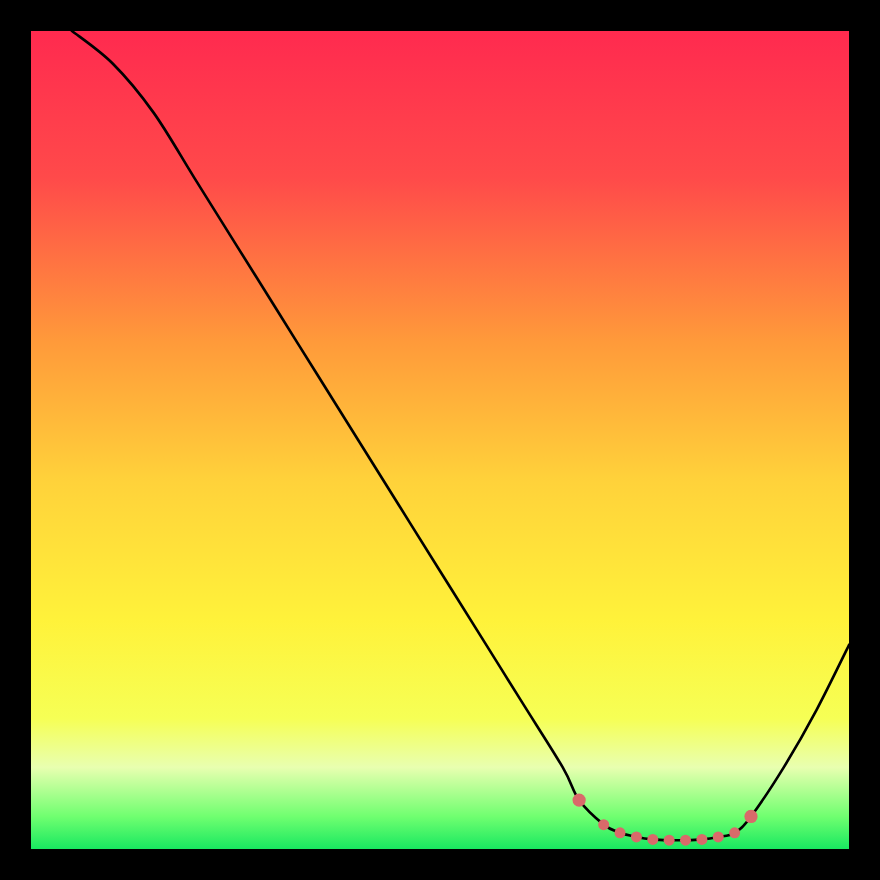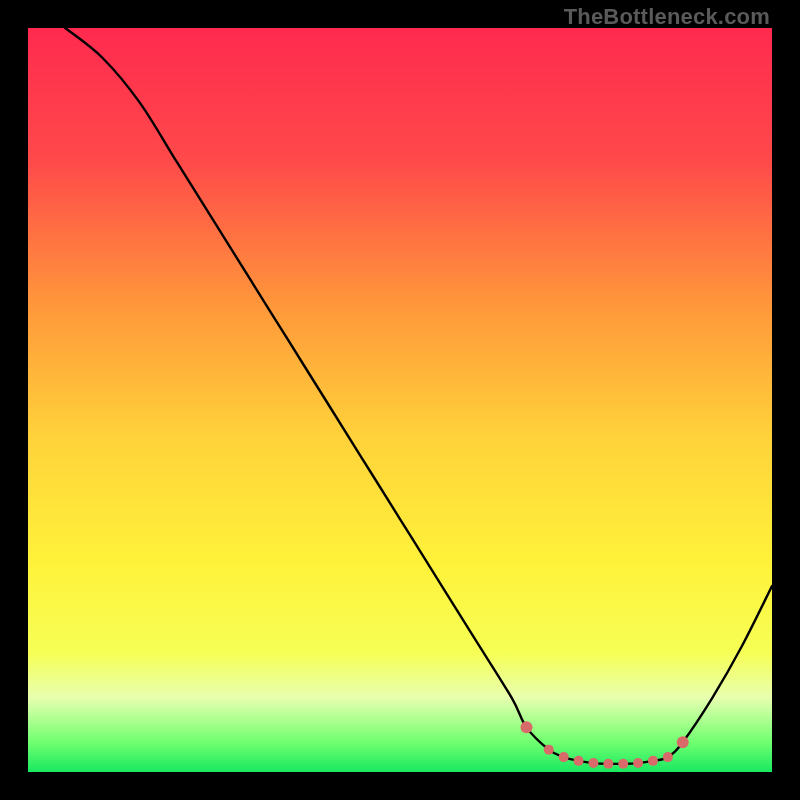--- a/index.html
+++ b/index.html
@@ -48,21 +48,20 @@
     left: 0;
     top: 0;
     width: 744px;
     height: 744px;
   }
 </style>
 </head>
 <body>
 
 <div class="frame">
-  <div class="watermark">TheBottleneck.com</div>
   <div class="plot-area">
     <svg class="gradient" viewBox="0 0 744 744" preserveAspectRatio="none">
       <defs>
         <linearGradient id="bg-grad" x1="0" y1="0" x2="0" y2="1">
             <stop offset="0%" stop-color="#ff2a4f"></stop>
             <stop offset="18%" stop-color="#ff4a4a"></stop>
             <stop offset="38%" stop-color="#ff9a3a"></stop>
             <stop offset="55%" stop-color="#ffd23a"></stop>
             <stop offset="72%" stop-color="#fff23a"></stop>
             <stop offset="84%" stop-color="#f6ff55"></stop>

